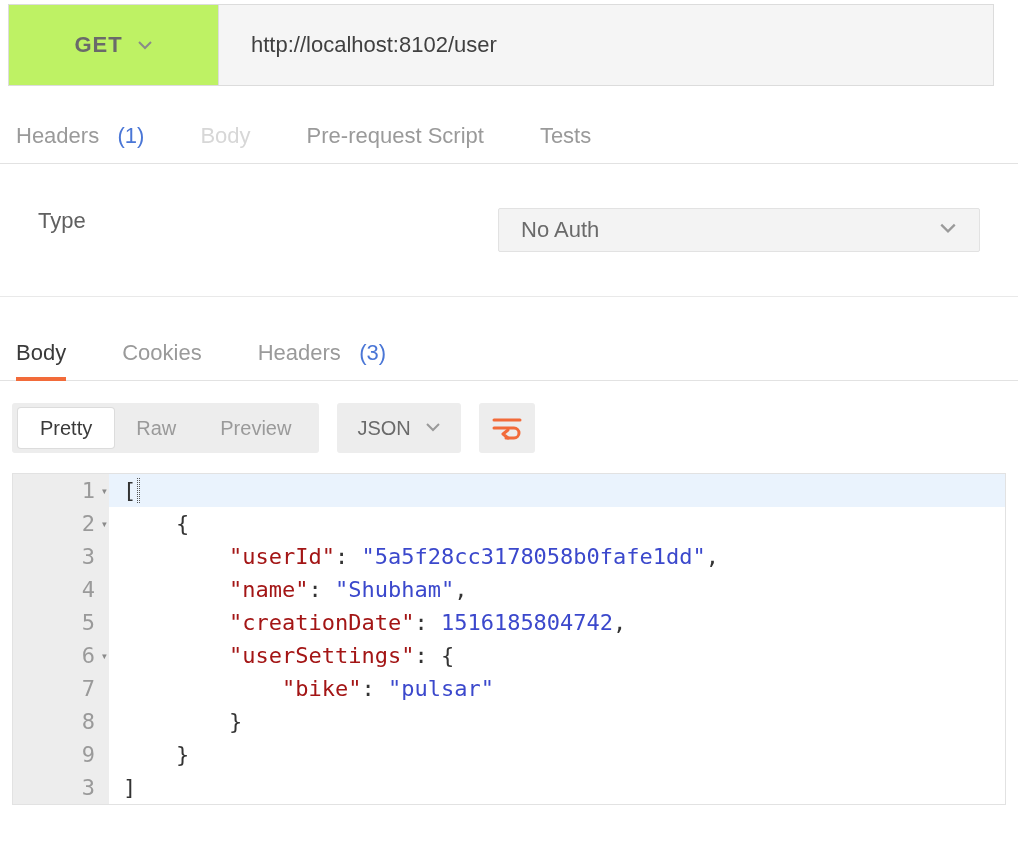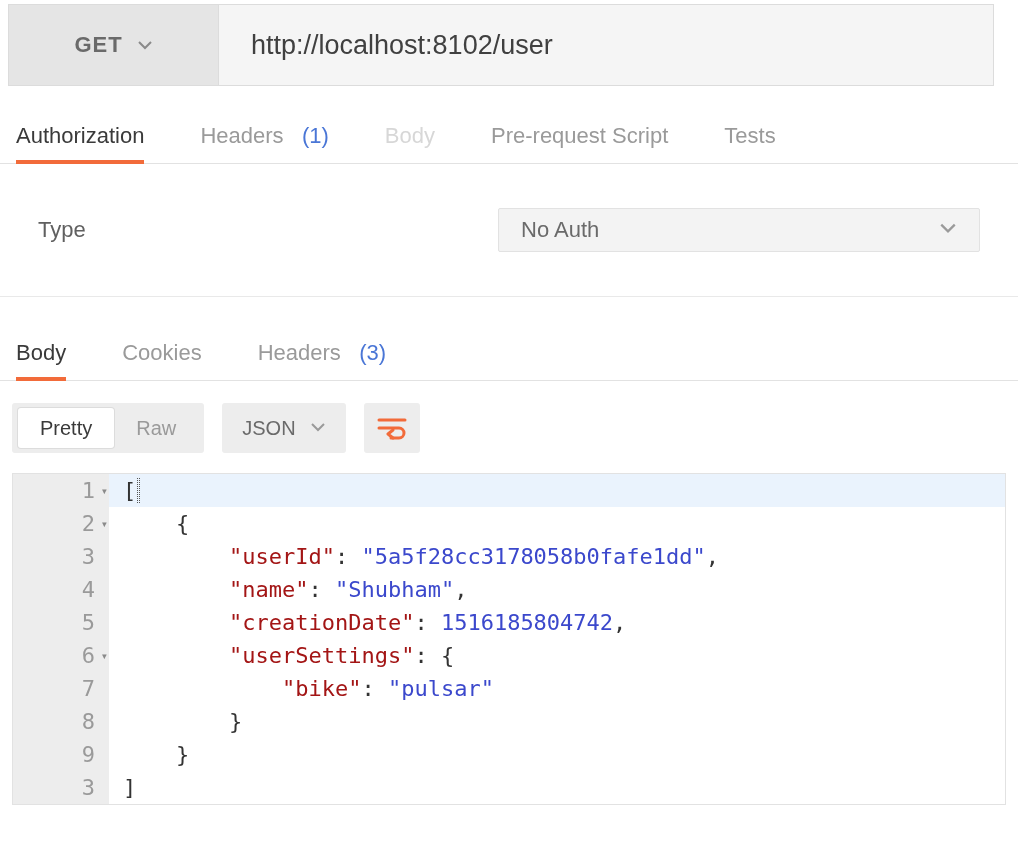--- a/index.html
+++ b/index.html
@@ -8,21 +8,21 @@
     background: #fff;
     color: #333;
     width: 1018px;
     font-size: 20px;
   }
 
   
   .request-bar {
     display: flex;
     border: 1px solid #dcdcdc;
-    background: #e5e5e5;
+    background: #bef264;
     height: 82px;
     margin: 4px 24px 0 8px;
   }
   .method-select {
     width: 210px;
     display: flex;
     align-items: center;
     justify-content: center;
     gap: 14px;
     border-right: 1px solid #dcdcdc;
@@ -36,21 +36,21 @@
   }
   .chevron-down {
     width: 16px; height: 16px;
   }
   .chevron-down svg { display:block; }
   .url-input {
     flex: 1;
     background: #f5f5f5;
     border: none;
     outline: none;
-    font-size: 27px;
+    font-size: 22px;
     color: #404040;
     padding-left: 32px;
   }
 
   
   .tabs {
     display: flex;
     align-items: flex-end;
     gap: 56px;
     padding: 32px 16px 0 16px;
@@ -77,21 +77,21 @@
   .tab.disabled { color: #d7d7d7; }
   .badge-count {
     color: #4a76d6;
   }
 
   
   .panel {
     border-bottom: 1px solid #e9e9e9;
     padding: 44px 38px 44px 38px;
     display: flex;
-    align-items: center;
+    align-items: flex-start;
   }
   .panel-label {
     width: 460px;
     color: #606060;
     font-size: 22px;
   }
   .dropdown {
     flex: 1;
     background: #f3f3f3;
     border: 1px solid #e2e2e2;
@@ -243,21 +243,20 @@
     <span class="chevron-down">
       <svg width="16" height="16" viewBox="0 0 16 16">
           <path d="M2 5 L8 11 L14 5" fill="none" stroke="#8a8a8a" stroke-width="2"></path>
         </svg>
     </span>
   </div>
   <input class="url-input" value="http://localhost:8102/user" style="">
 </div>
 
 <div class="tabs">
-  <div class="tab active"><span>Authorization</span></div>
   <div class="tab">
     <span>Headers</span>
     <span>&nbsp;</span>
     <span class="badge-count">(1)</span>
   </div>
   <div class="tab disabled"><span>Body</span></div>
   <div class="tab"><span>Pre-request Script</span></div>
   <div class="tab"><span>Tests</span></div>
 </div>
 
@@ -284,20 +283,23 @@
 </div>
 
 <div class="body-toolbar">
   <div class="seg-group">
     <div class="seg active">
         <span>Pretty</span>
       </div>
     <div class="seg">
         <span>Raw</span>
       </div>
+    <div class="seg">
+        <span>Preview</span>
+      </div>
   </div>
   <div class="format-select">
     <span>JSON</span>
     <span>
       <svg width="16" height="16" viewBox="0 0 16 16">
           <path d="M2 5 L8 11 L14 5" fill="none" stroke="#9a9a9a" stroke-width="2"></path>
         </svg>
     </span>
   </div>
   <div class="wrap-btn">

